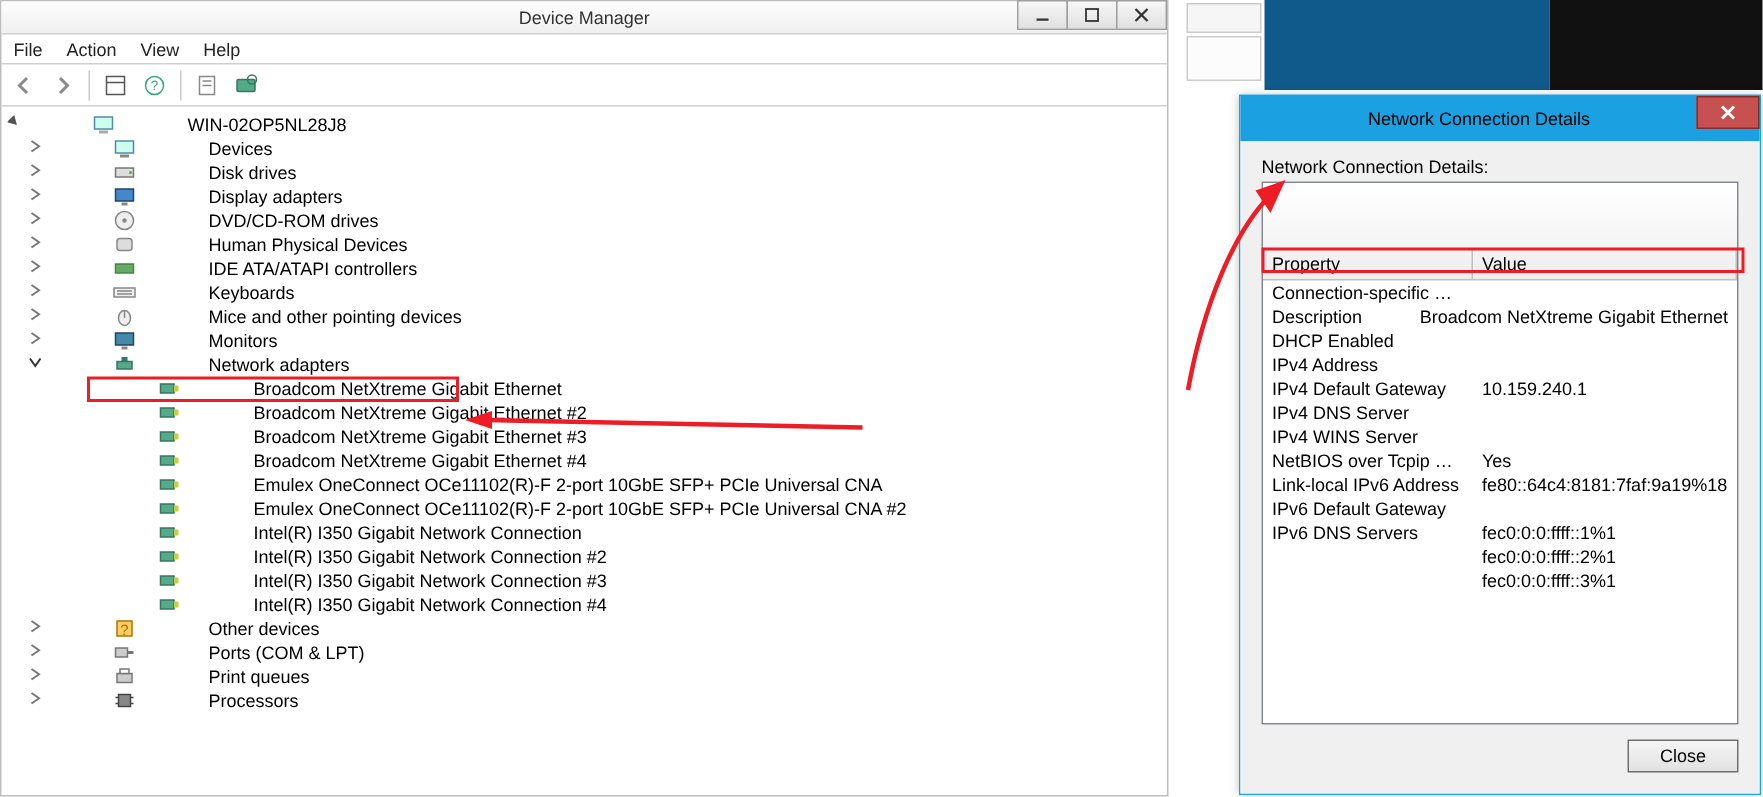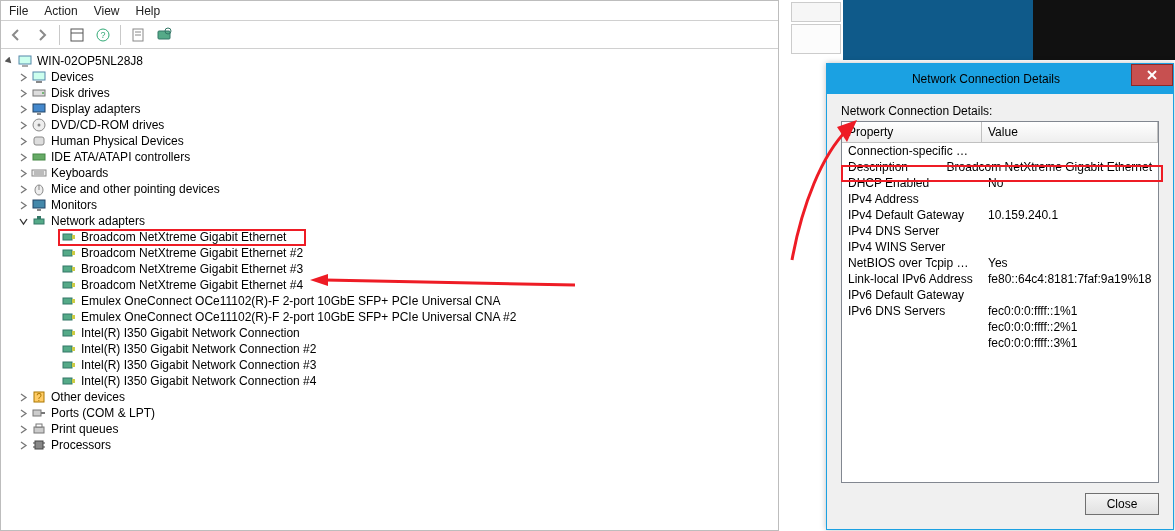--- a/index.html
+++ b/index.html
@@ -13,41 +13,41 @@
   .dm-winbtn { width:34px; height:20px; border:1px solid #a0a0a0; background:linear-gradient(#f7f7f7,#e0e0e0); margin-left:-1px; display:flex; align-items:center; justify-content:center; font-size:11px; }
   .dm-winbtn svg { width:10px; height:10px; }
   .dm-menubar { height: 20px; display:flex; align-items: center; gap: 16px; padding: 0 8px; border-bottom: 1px solid #d0d0d0; }
   .dm-menu-item { font-size:12px; color:#222; }
   .dm-toolbar { height: 28px; display:flex; align-items:center; gap: 4px; padding: 0 4px; border-bottom: 1px solid #d0d0d0; }
   .tb-sep { width:1px; height:20px; background:#c9c9c9; margin:0 2px; }
   .tb-btn { width:22px; height:22px; display:flex; align-items:center; justify-content:center; border:1px solid transparent; }
   .tb-btn svg { width:16px; height:16px; }
 
   .dm-tree { flex:1; overflow:auto; padding: 4px 2px; position:relative;}
-  .tree-row { display:flex; align-items:center; height:16px; line-height:16px; white-space:nowrap; cursor:default; }
+  .tree-row { display:flex; height:16px; line-height:16px; white-space:nowrap; cursor:default;gap:44px; }
   .exp { width:12px; height:12px; margin-right:2px; display:inline-flex; align-items:center; justify-content:center; color:#555; }
   .exp svg { width:9px; height:9px; }
   .icon { width:16px; height:16px; margin-right:4px; display:inline-flex; align-items:center; justify-content:center; }
   .icon svg { width:16px; height:16px; }
   .tree-row .label { font-size:12px; color:#000; }
   .ind1 { padding-left: 14px; }
   .ind2 { padding-left: 44px; }
   .red-box1 { border:2px solid #ee1c25; position:absolute; height:17px; pointer-events:none;}
 
   
   .ncd-window { position:absolute; right:1px; top:63px; width:348px; height:467px; border:1px solid #1ba1e2; background:#fff; display:flex; flex-direction:column; box-shadow: 0 0 6px rgba(0,0,0,.25);}
   .ncd-titlebar { height:30px; background:#1ba1e2; color:#000; font-size:12px; display:flex; align-items:center; padding-left:12px; position:relative; font-weight:400; }
   .ncd-title { flex:1; color:#000; text-align:center; padding-right:40px; }
   .ncd-close { position:absolute; right:0; top:0; width:42px; height:22px; background:#c75050; border:1px solid #8a2a2a; color:#fff; display:flex; align-items:center; justify-content:center; }
   .ncd-close svg { width:10px; height:10px; stroke:#fff; stroke-width:2; }
   .ncd-body { flex:1; padding:10px 14px 14px; display:flex; flex-direction:column; background:#f0f0f0; }
   .ncd-label { font-size:12px; margin-bottom:3px; }
   .ncd-list { flex:1; border:1px solid #828790; background:#fff; overflow:auto; }
   .ncd-head { display:flex; background:linear-gradient(#fff,#eee); border-bottom:1px solid #c0c0c0; }
-  .ncd-head .hcell { padding:3px 6px; font-size:12px; border-right:1px solid #c0c0c0; }
+  .ncd-head .hcell { padding:3px 6px; font-size:12px; border-right:1px solid #c0c0c0;margin-top:44px; }
   .ncd-rows { }
   .ncd-row { display:flex; font-size:12px; }
   .ncd-row .c1 { width:140px; padding:1px 6px; overflow:hidden; text-overflow:ellipsis; white-space:nowrap; }
   .ncd-row .c2 { flex:1; padding:1px 6px; white-space:nowrap; }
   .ncd-btns { margin-top:10px; display:flex; justify-content:flex-end; }
   .ncd-btn { width:74px; height:22px; border:1px solid #707070; background:linear-gradient(#f5f5f5,#e1e1e1); font-size:12px; cursor:pointer; text-align:center; line-height:20px; }
   .red-box2 { position:absolute; border:2px solid #ee1c25; pointer-events:none; }
 
   
   .arrow { position:absolute; pointer-events:none; }
@@ -65,20 +65,41 @@
 <body>
 
 <div class="bg-strip1">
   <div class="mini"></div>
   <div class="mini2"></div>
 </div>
 <div class="bg-strip2"></div>
 <div class="bg-strip3"></div>
 
 <div class="dm-window">
+  <div class="dm-titlebar">
+    <div class="dm-title">Device Manager</div>
+    <div class="dm-winbtns">
+      <div class="dm-winbtn">
+          <svg viewBox="0 0 10 10">
+            <line x1="1" y1="8" x2="9" y2="8" stroke="#333" stroke-width="1.5"></line>
+          </svg>
+        </div>
+      <div class="dm-winbtn">
+          <svg viewBox="0 0 10 10">
+            <rect x="1" y="1" width="8" height="8" fill="none" stroke="#333" stroke-width="1.2"></rect>
+          </svg>
+        </div>
+      <div class="dm-winbtn">
+          <svg viewBox="0 0 10 10">
+            <line x1="1" y1="1" x2="9" y2="9" stroke="#333" stroke-width="1.5"></line>
+            <line x1="9" y1="1" x2="1" y2="9" stroke="#333" stroke-width="1.5"></line>
+          </svg>
+        </div>
+    </div>
+  </div>
   <div class="dm-menubar">
     <span class="dm-menu-item">File</span>
     <span class="dm-menu-item">Action</span>
     <span class="dm-menu-item">View</span>
     <span class="dm-menu-item">Help</span>
   </div>
   <div class="dm-toolbar">
     <div class="tb-btn">
         <svg viewBox="0 0 16 16">
           <path d="M10 3l-5 5 5 5" fill="none" stroke="#8a8a8a" stroke-width="2"></path>
@@ -460,21 +481,20 @@
           <div class="ncd-row">
             <div class="c1">Connection-specific DN...</div>
             <div class="c2"></div>
           </div>
           <div class="ncd-row">
             <div class="c1">Description</div>
             <div class="c2">Broadcom NetXtreme Gigabit Ethernet</div>
           </div>
           <div class="ncd-row">
             <div class="c1">DHCP Enabled</div>
-            <div class="c2">No</div>
           </div>
           <div class="ncd-row">
             <div class="c1">IPv4 Address</div>
           </div>
           <div class="ncd-row">
             <div class="c1">IPv4 Default Gateway</div>
             <div class="c2">10.159.240.1</div>
           </div>
           <div class="ncd-row">
             <div class="c1">IPv4 DNS Server</div>

